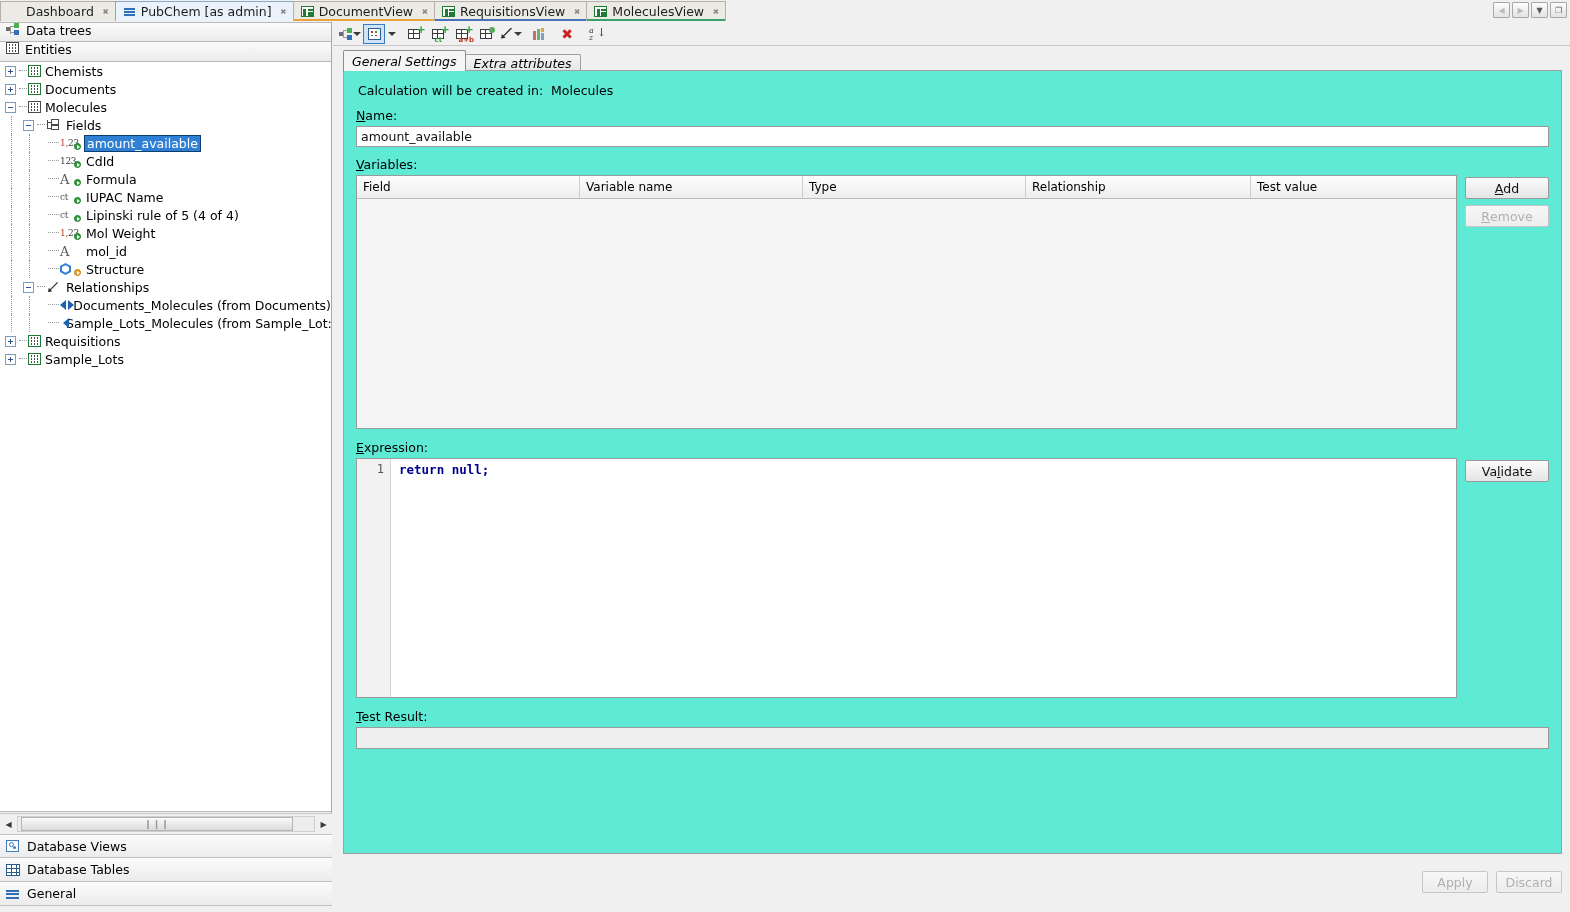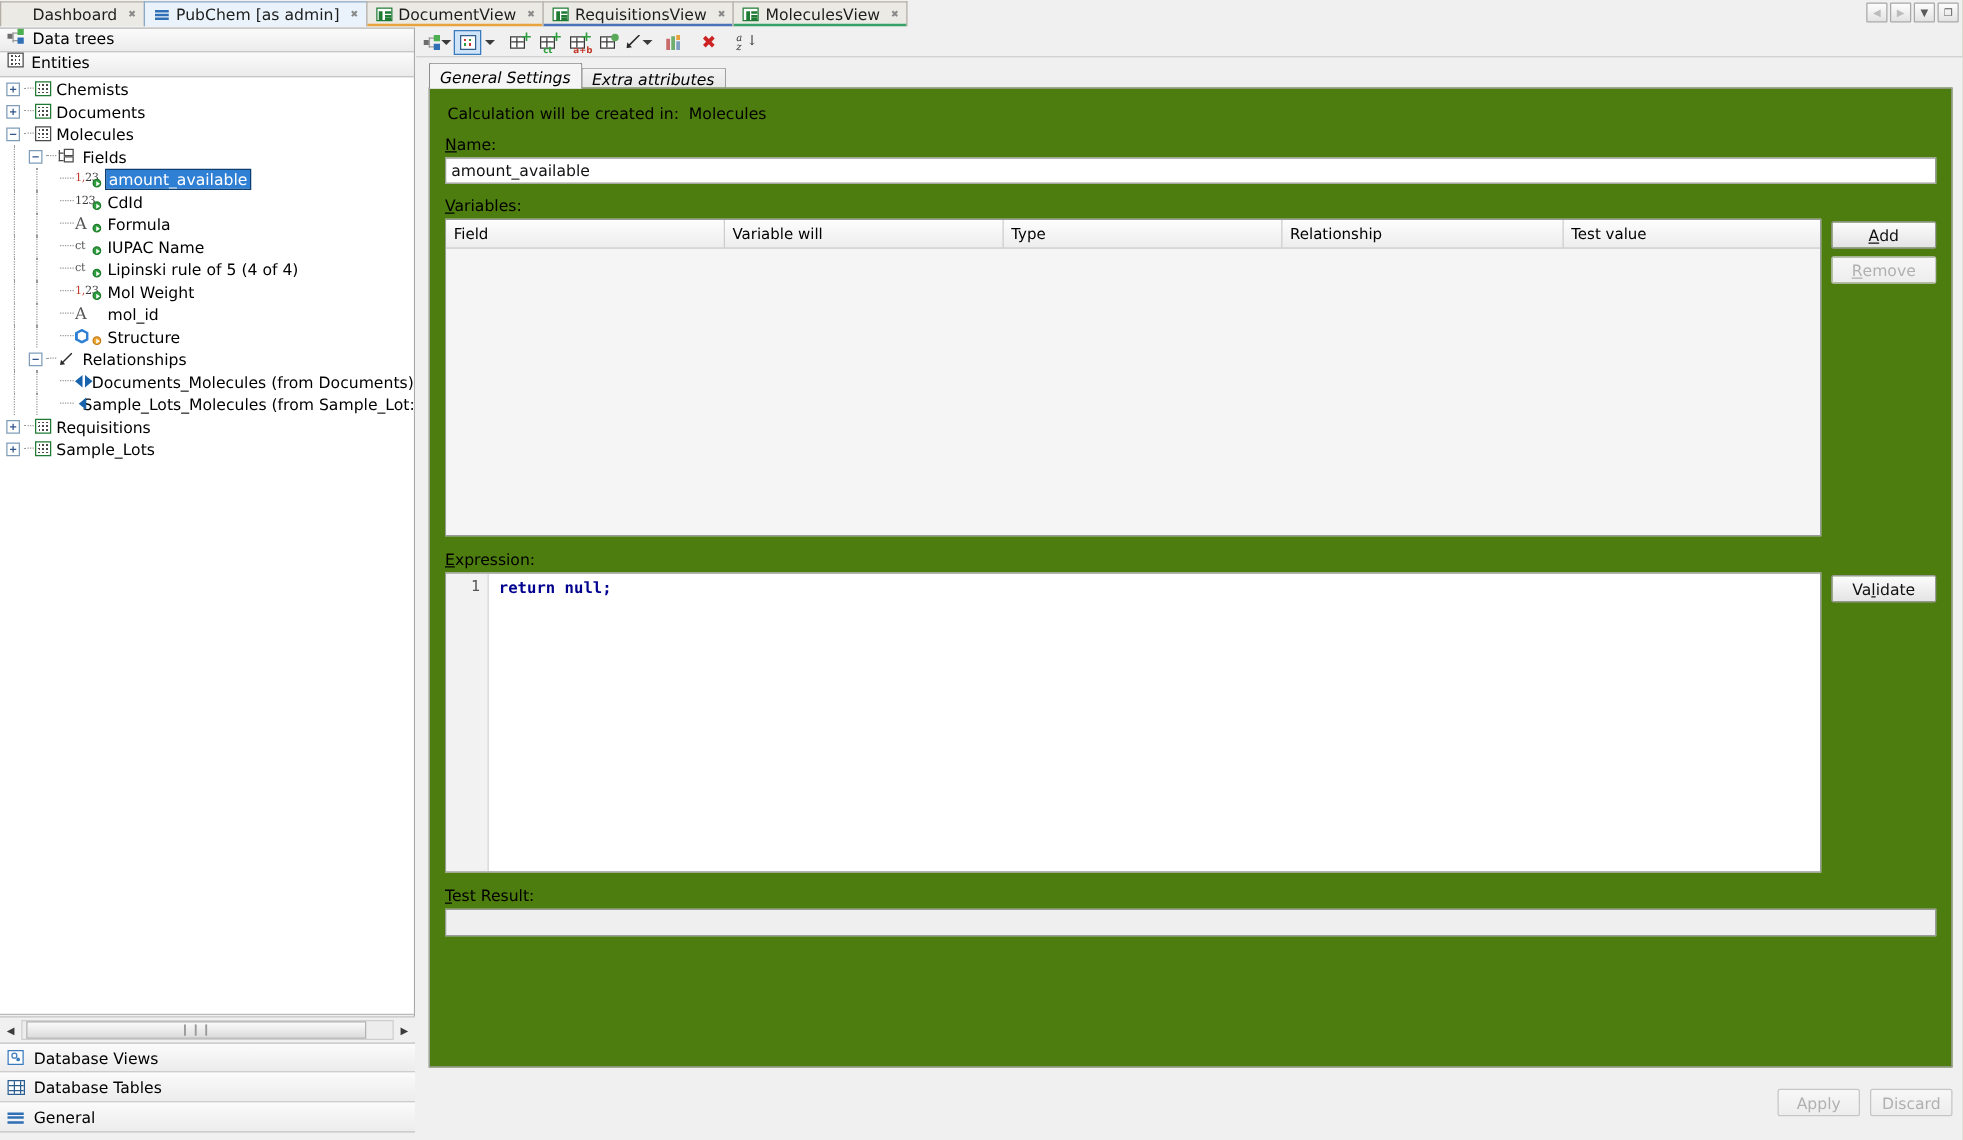--- a/index.html
+++ b/index.html
@@ -275,21 +275,21 @@
     height: 17px; box-sizing: border-box;
     padding: 0 8px; display: flex; align-items: center;
     border: 1px solid #9f9f9f; border-bottom: none;
     background: linear-gradient(#f4f4f4,#e6e6e6);
     font-size: 12.5px; margin-right: -1px;
     border-radius: 2px 2px 0 0;
   }
   .stab.active { background: #f5f5f5; height: 21px; border-color:#8d8d8d; position:relative; z-index:2; }
   .formwrap {
     position: absolute; left: 10px; top: 24px; right: 8px; bottom: 58px;
-    background: #4d7c0f; border: 1px solid #9f9f9f; box-sizing: border-box;
+    background: #5eead4; border: 1px solid #9f9f9f; box-sizing: border-box;
     padding: 10px 12px 8px 12px;
   }
   .lbl { font-size: 12.5px; margin-bottom: 3px; }
   .lbl u { text-decoration: underline; }
   .crline { font-size: 12.5px; margin: 2px 0 10px 2px; }
   .txtinput {
     width: 100%; height: 21px; box-sizing: border-box;
     border: 1px solid #9a9a9a; background: #fff;
     font-size: 12.5px; padding: 2px 4px; color: #111;
     font-family: "DejaVu Sans","Liberation Sans",sans-serif;
@@ -711,21 +711,21 @@
 
         <div class="lbl"><u>N</u>ame:</div>
         <input class="txtinput" type="text" value="amount_available" style="">
 
         <div class="lbl" style="margin-top:10px"><u>V</u>ariables:</div>
 
         <div class="rowflex">
           <div class="tablebox">
             <div class="thead">
               <div class="th" style="width:223px">Field</div>
-              <div class="th" style="width:223px">Variable will</div>
+              <div class="th" style="width:223px">Variable name</div>
               <div class="th" style="width:223px">Type</div>
               <div class="th" style="width:225px">Relationship</div>
               <div class="th" style="flex:1;border-right:none">Test value</div>
             </div>
             <div class="tbody"></div>
           </div>
           <div class="sidebtns">
             <div class="btn"><u>A</u>dd</div>
             <div class="btn dis"><u>R</u>emove</div>
           </div>

